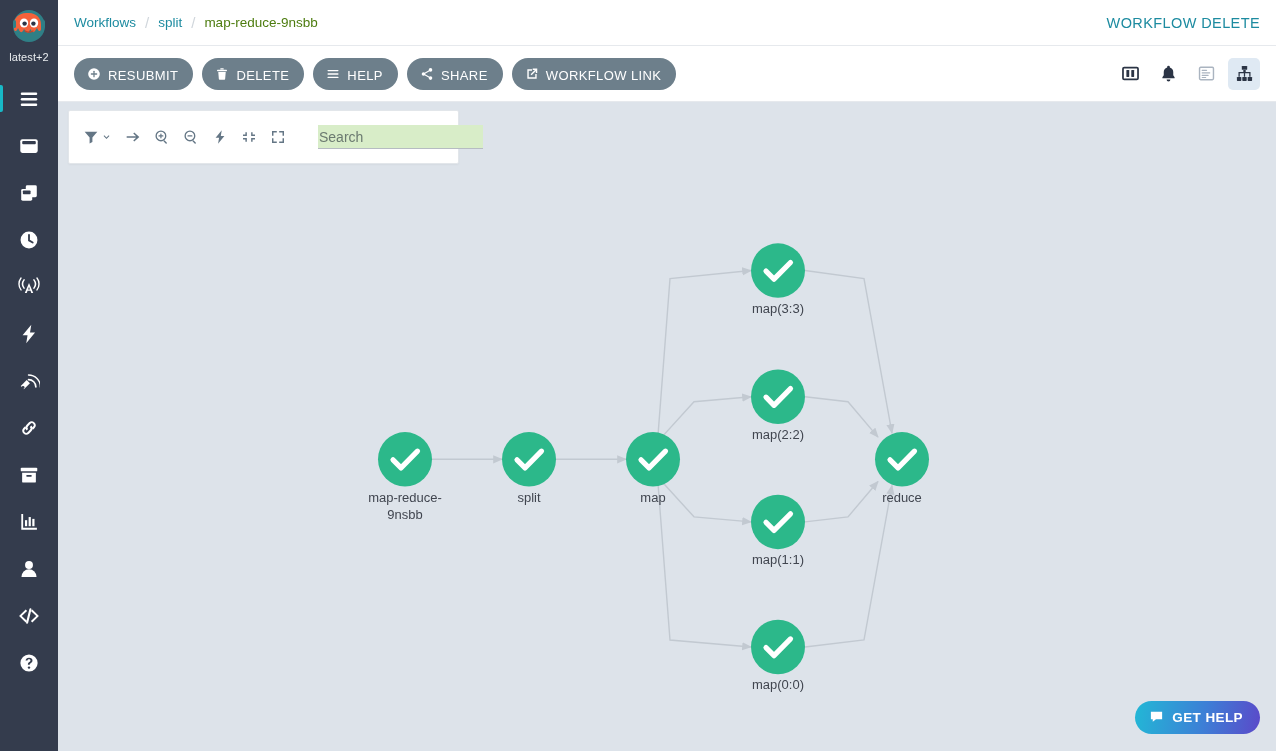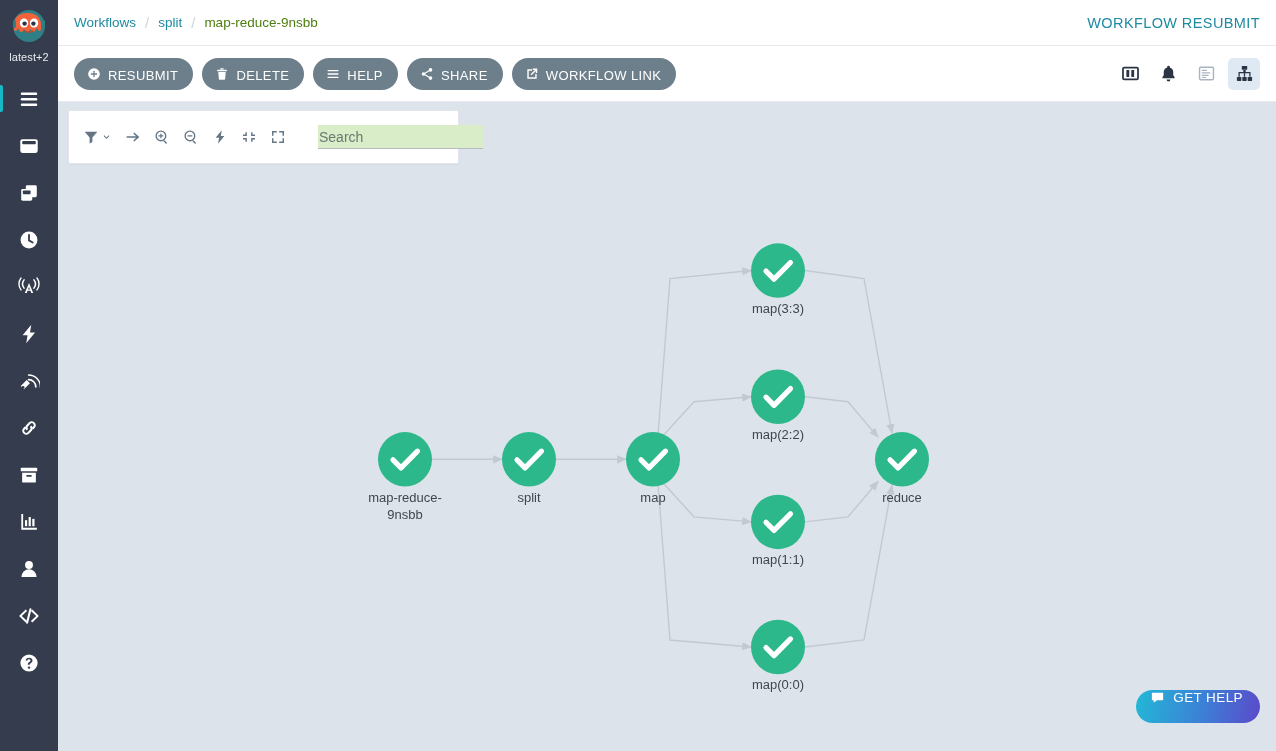--- a/index.html
+++ b/index.html
@@ -111,28 +111,29 @@
   .search-input::placeholder { color: #6b7a70; opacity: 1; }
 
   svg.graph { position: absolute; inset: 0; width: 100%; height: 100%; }
   .node-label {
     font-family: "Liberation Sans", sans-serif;
     font-size: 13px; fill: #40454f; text-anchor: middle;
   }
   .edge { fill: none; stroke: #c2c9d1; stroke-width: 1.4; }
 
   .help-btn {
-    position: absolute; right: 16px; bottom: 28px;
+    position: absolute; right: 16px; bottom: 17px;
     height: 33px; border: none; border-radius: 17px;
     padding: 0 17px 0 14px; color: #fff; font-size: 13.5px;
     letter-spacing: .4px; cursor: pointer;
-    display: inline-flex; align-items: flex-start; gap: 8px;
+    display: inline-flex; align-items: center; gap: 8px;
     background: linear-gradient(100deg, #22b8d6 0%, #3d7fd6 55%, #5b49c9 100%);
     font-family: "Liberation Sans", sans-serif;
     z-index: 6;
+    font-weight: bold;
   }
   .help-btn svg { width: 15px; height: 15px; fill: #fff; }
 </style>
 </head>
 <body>
 
 <div class="app">
 
   <div class="sidebar">
     <div class="logo-wrap">
@@ -248,21 +249,21 @@
   <div class="main">
 
     <div class="topbar">
       <div class="breadcrumb">
         <span class="crumb-link">Workflows</span>
         <span class="crumb-sep">/</span>
         <span class="crumb-link">split</span>
         <span class="crumb-sep">/</span>
         <span class="crumb-current">map-reduce-9nsbb</span>
       </div>
-      <div class="page-title">WORKFLOW RESUBMIT</div>
+      <div class="page-title">WORKFLOW DELETE</div>
     </div>
 
     <div class="actionbar">
       <div class="btn-group">
 
         <button class="abtn">
           <span>
             <svg viewBox="0 0 24 24">
                 <circle cx="12" cy="12" r="10"></circle>
                 <rect x="10.9" y="6.4" width="2.2" height="11.2" rx="1" fill="#6d7f8b"></rect>

